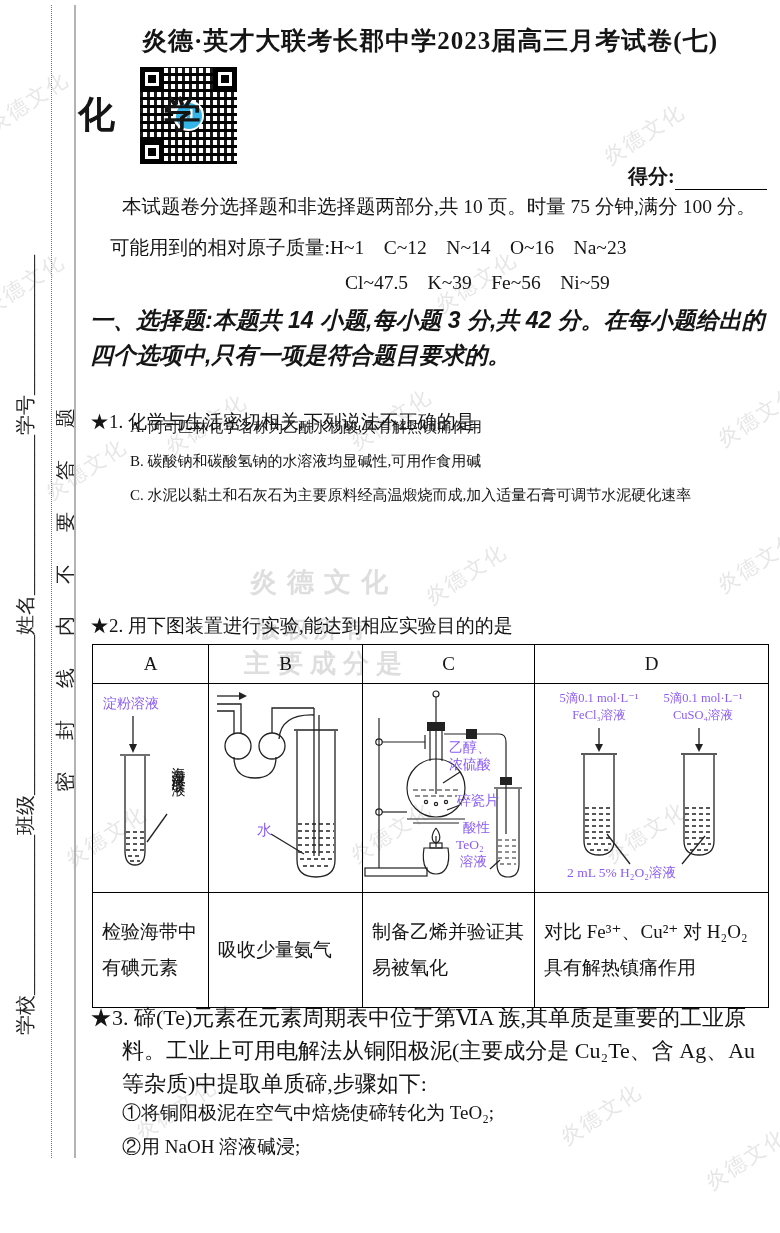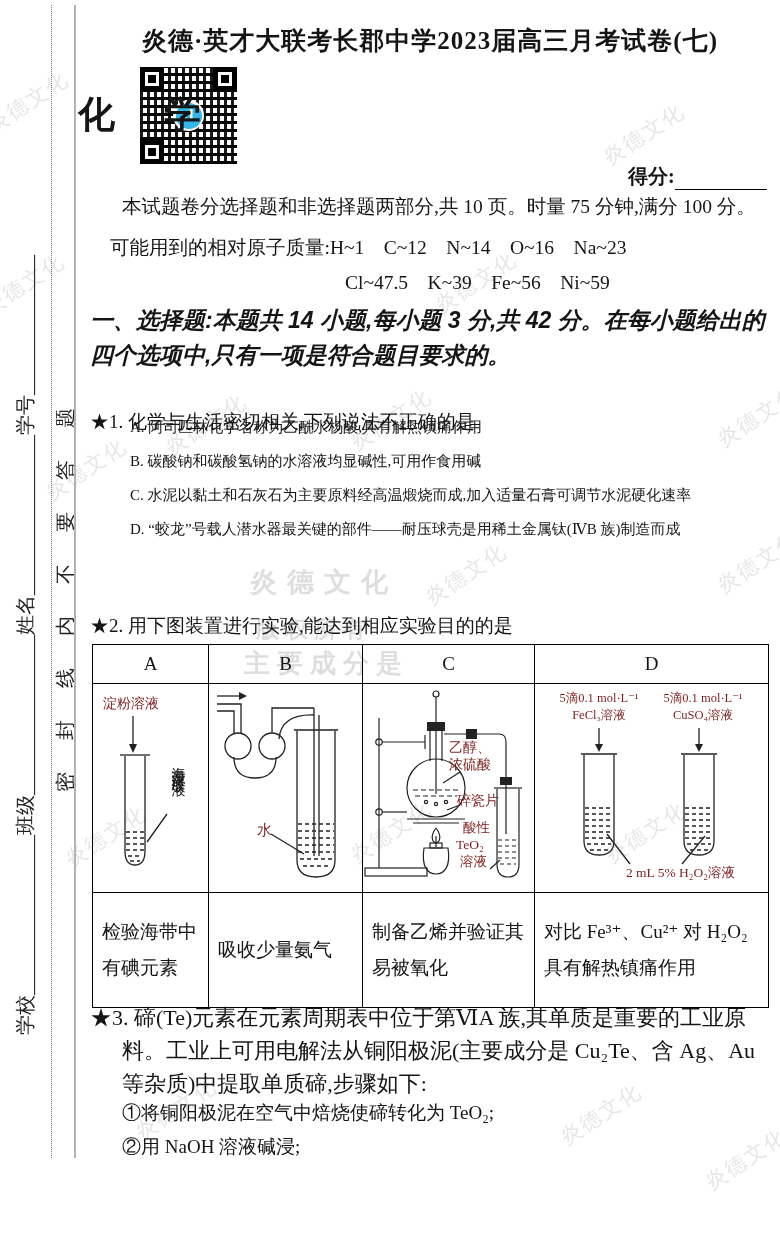--- a/index.html
+++ b/index.html
@@ -48,21 +48,21 @@
   .q1-options .opt{padding-left:65px;text-indent:-25px;}
   .q2-stem{position:absolute;left:90px;top:613px;width:684px;font-size:19px;}
   
   table.apparatus{position:absolute;left:92px;top:644px;border-collapse:collapse;table-layout:fixed;width:676px;}
   table.apparatus td{border:1.5px solid #000;font-size:19px;}
   td.hdr{height:36px;text-align:center;font-size:21px;}
   td.fig{height:208px;vertical-align:top;padding:0;}
   td.cap{height:102px;padding:6px 9px;line-height:36px;font-size:18.5px;vertical-align:middle;}
   .figwrap{position:relative;width:100%;height:208px;}
   .figwrap svg{position:absolute;left:0;top:0;}
-  .flabel{position:absolute;font-size:14px;line-height:17px;color:#7f1d1d;white-space:nowrap;}
+  .flabel{position:absolute;font-size:14px;line-height:17px;color:#8b5cf6;white-space:nowrap;}
   .vertlabel{position:absolute;writing-mode:vertical-rl;font-size:14px;letter-spacing:3px;color:#111;}
   
   .q3-stem{position:absolute;left:90px;top:1001px;width:686px;font-size:22px;line-height:33px;
       padding-left:32px;text-indent:-32px;box-sizing:border-box;}
   .q3-steps{position:absolute;left:122px;top:1096px;width:620px;font-size:19px;line-height:33.5px;}
   
   .page-footer{position:absolute;left:330px;top:1196px;width:420px;font-size:19px;}
 </style>
 </head>
 <body>
@@ -114,21 +114,20 @@
   <div class="mass1">可能用到的相对原子质量:H~1　C~12　N~14　O~16　Na~23</div>
   <div class="mass2">Cl~47.5　K~39　Fe~56　Ni~59</div>
 
   <div class="sec-heading">一、选择题:本题共 14 小题,每小题 3 分,共 42 分。在每小题给出的四个选项中,只有一项是符合题目要求的。</div>
 
   <div class="q1-stem">★1. 化学与生活密切相关,下列说法不正确的是</div>
   <div class="q1-options">
     <div class="opt">A. 阿司匹林化学名称为乙酰水杨酸,具有解热镇痛作用</div>
     <div class="opt">B. 碳酸钠和碳酸氢钠的水溶液均显碱性,可用作食用碱</div>
     <div class="opt">C. 水泥以黏土和石灰石为主要原料经高温煅烧而成,加入适量石膏可调节水泥硬化速率</div>
-    <div class="opt">D. “蛟龙”号载人潜水器最关键的部件——耐压球壳是用稀土金属钛(ⅣB 族)制造而成</div>
   </div>
 
   <div class="q2-stem">★2. 用下图装置进行实验,能达到相应实验目的的是</div>
 
   <table class="apparatus">
     <colgroup>
         <col style="width:116px">
         <col style="width:154px">
         <col style="width:172px">
         <col style="width:234px">
@@ -292,21 +291,21 @@
             <polygon points="160,60 168,60 164,68" fill="#222"></polygon>
           </svg>
           <div class="flabel" style="left:8px;top:6px;width:112px;text-align:center;font-size:12.5px;white-space:normal">
             <div>5滴0.1 mol·L⁻¹</div>
             <div>FeCl₃溶液</div>
           </div>
           <div class="flabel" style="left:112px;top:6px;width:112px;text-align:center;font-size:12.5px;white-space:normal">
             <div>5滴0.1 mol·L⁻¹</div>
             <div>CuSO₄溶液</div>
           </div>
-          <div class="flabel" style="left:32px;top:180px;width:168px;text-align:right;font-size:13.5px">2 mL 5% H₂O₂溶液</div>
+          <div class="flabel" style="left:32px;top:180px;width:168px;text-align:left;font-size:13.5px">2 mL 5% H₂O₂溶液</div>
         </div>
       </td>
     </tr>
     <tr>
       <td class="cap">检验海带中有碘元素</td>
       <td class="cap">吸收少量氨气</td>
       <td class="cap">制备乙烯并验证其易被氧化</td>
       <td class="cap">对比 Fe³⁺、Cu²⁺ 对 H₂O₂ 具有解热镇痛作用</td>
     </tr>
   </tbody>

